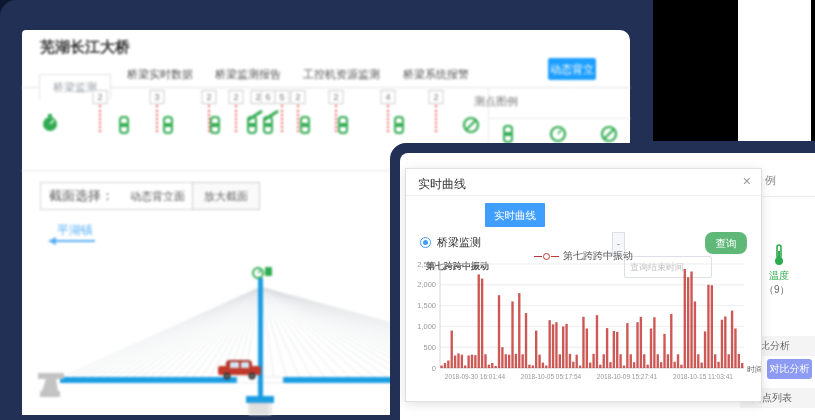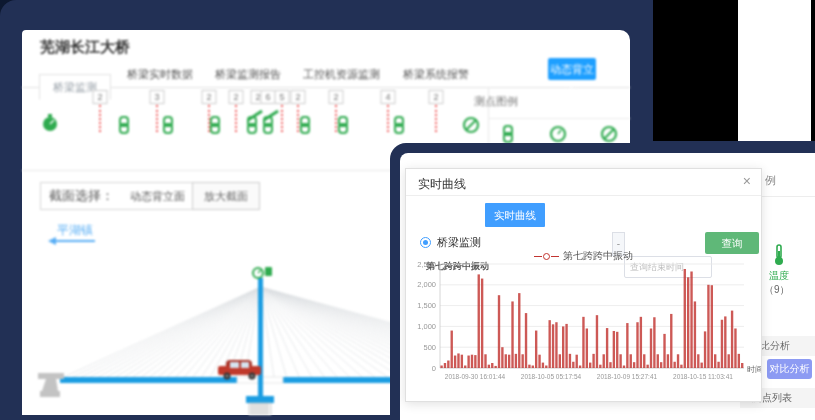--- a/index.html
+++ b/index.html
@@ -67,21 +67,21 @@
           font-size:10.5px;color:#fff;cursor:pointer;border-radius:1px;}
   .radio{position:absolute;left:14px;top:68px;width:9px;height:9px;border:1px solid #409EFF;border-radius:50%;}
   .radio:after{content:"";position:absolute;left:2px;top:2px;width:5px;height:5px;border-radius:50%;background:#409EFF;}
   .radio-label{position:absolute;left:31px;top:66px;font-size:11px;color:#333;}
   .m-input{position:absolute;top:63px;width:76px;height:20px;border:1px solid #dcdfe6;border-radius:2px;
            font-size:9px;color:#666;padding:0 5px;outline:none;font-family:inherit;}
   .m-input::placeholder{color:#bcbcbc;}
   .inp1{left:127px;} .inp2{left:218px;margin-top:24px;}
   .sep-box{position:absolute;left:206px;top:63px;width:11px;height:22px;background:#f5f7fa;border:1px solid #dcdfe6;
            font-size:10px;color:#999;line-height:22px;text-align:center;}
-  .search-btn{position:absolute;left:299px;top:63px;width:54px;height:22px;background:#5FB878;border-radius:2px;
+  .search-btn{position:absolute;left:299px;top:63px;width:42px;height:22px;background:#5FB878;border-radius:8px;
            color:#fff;font-size:10.5px;line-height:22px;text-align:center;cursor:pointer;}
   .m-legend{position:absolute;left:0;top:80px;width:100%;display:flex;justify-content:center;align-items:center;font-size:10px;color:#555;}
   .lg-line{width:8px;height:0;border-top:1.5px solid #c23531;}
   .lg-circle{width:5px;height:5px;border:1.5px solid #c23531;border-radius:50%;background:#fff;margin:0 1px;}
   .lg-text{margin-left:4px;}
   .chart-wrap{position:absolute;left:0;top:90px;width:355px;height:132px;}
   svg{display:block;}
 </style>
 </head>
 <body>

